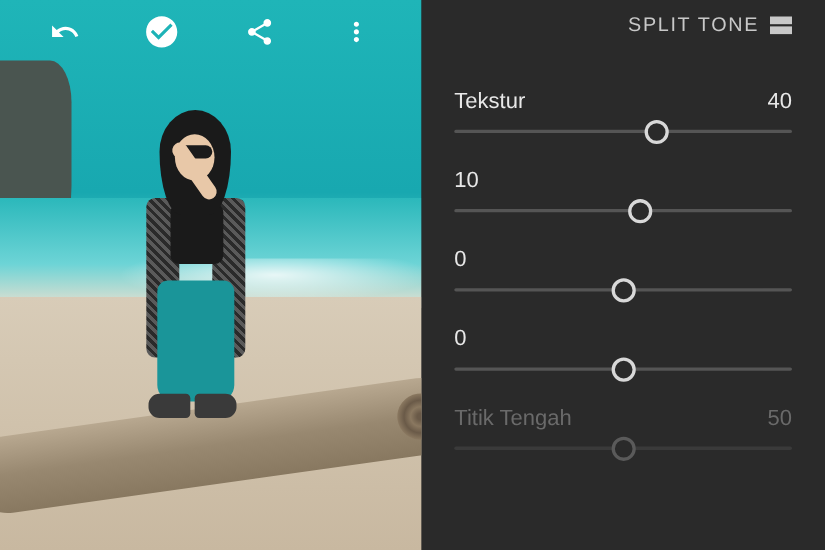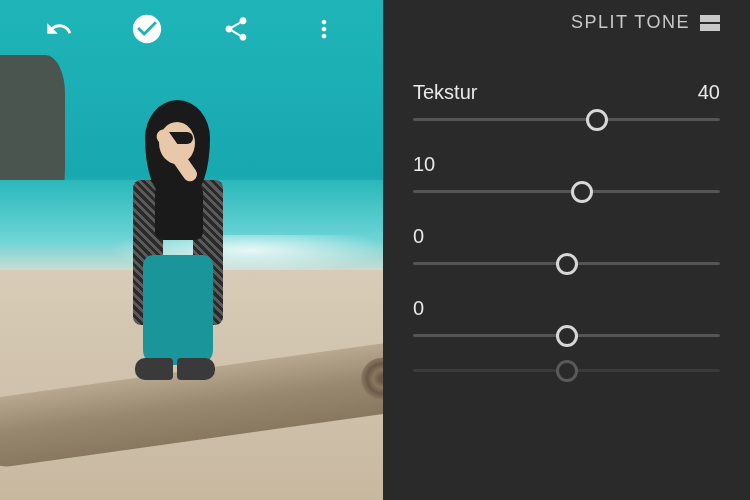--- a/index.html
+++ b/index.html
@@ -133,18 +133,22 @@
     </div>
     <div class="slider-group">
       <div class="slider-header">
         <span>0</span>
       </div>
       <div class="slider-track">
         <div class="slider-thumb" style="left:50%"></div>
       </div>
     </div>
     <div class="slider-group disabled">
+      <div class="slider-header">
+        <span>Titik Tengah</span>
+        <span>50</span>
+      </div>
       <div class="slider-track">
         <div class="slider-thumb" style="left:50%"></div>
       </div>
     </div>
   </div>
 </div>
 
 </body></html>

